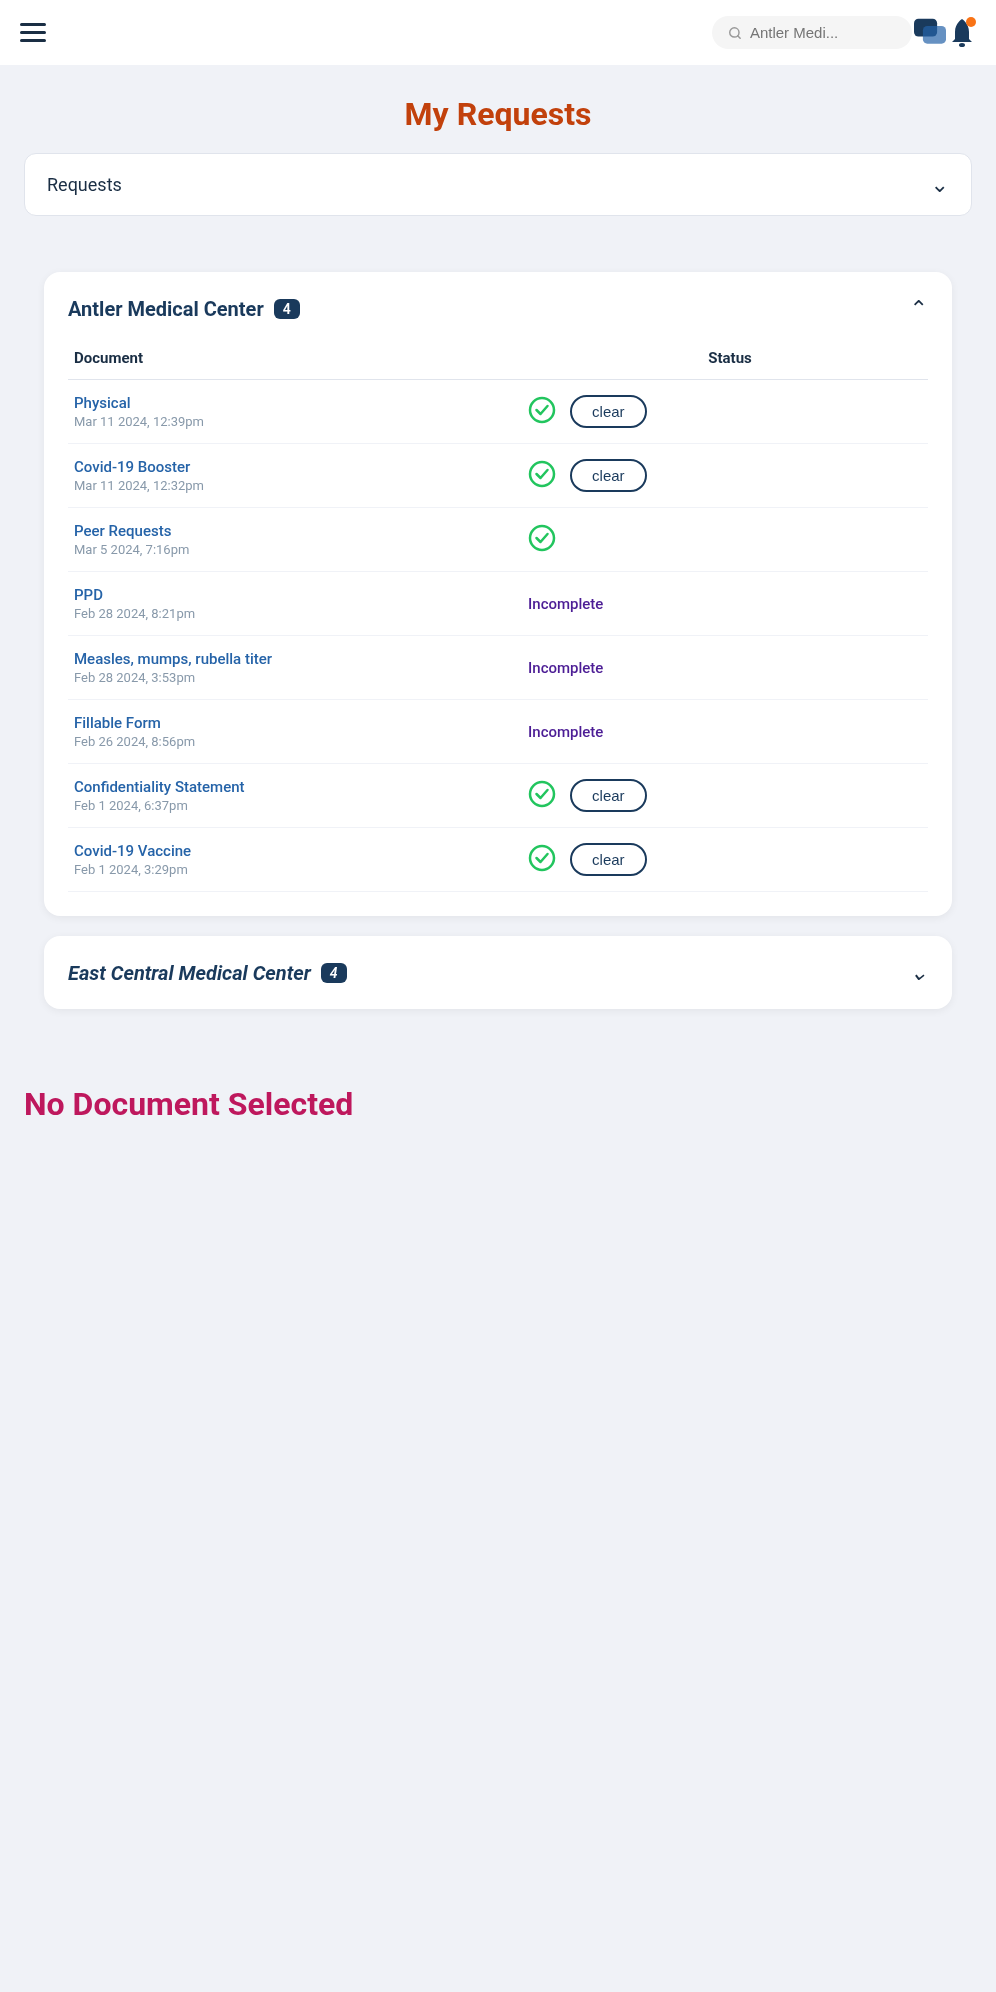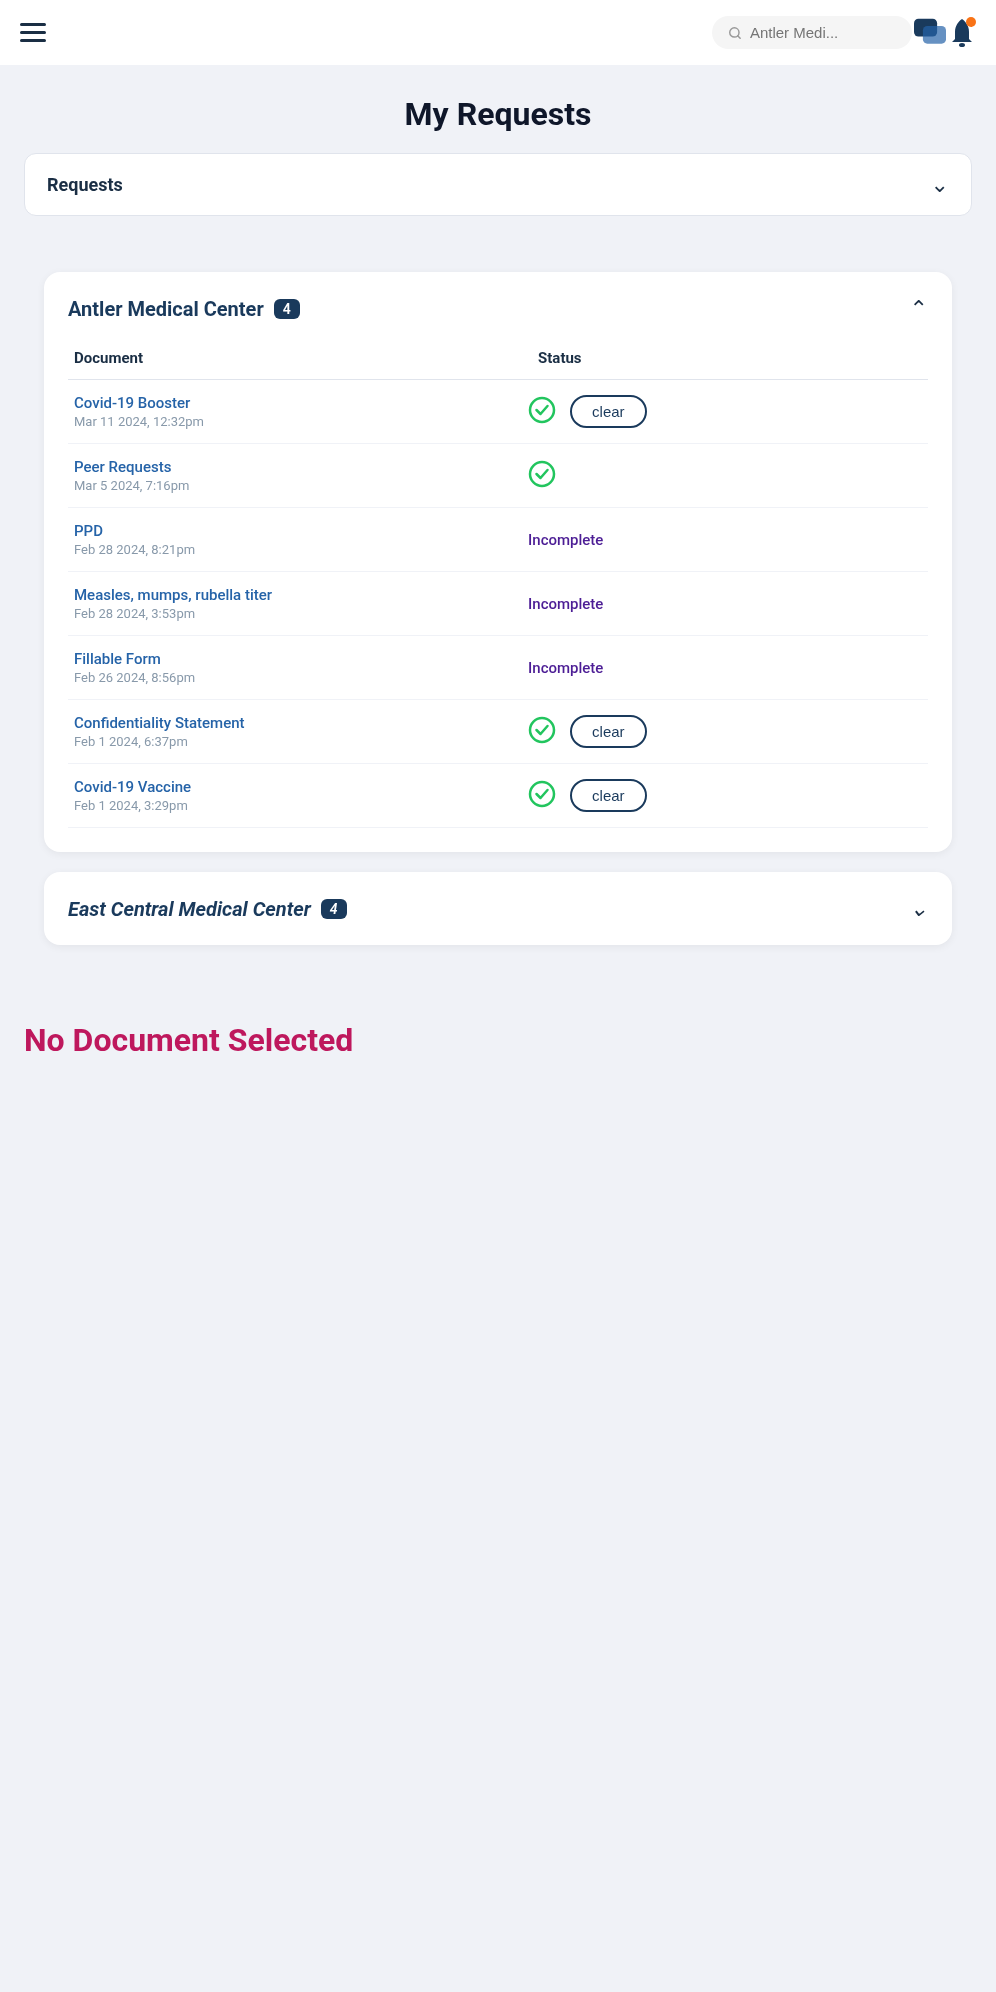--- a/index.html
+++ b/index.html
@@ -85,38 +85,38 @@
     }
 
     
     .page-title-wrap {
       text-align: center;
       padding: 30px 20px 20px;
     }
     .page-title {
       font-size: 32px;
       font-weight: 700;
-      color: #0f172a;
+      color: #c2410c;
     }
 
     
     .requests-dropdown {
       margin: 0 24px 16px;
       background: #fff;
       border-radius: 12px;
       border: 1px solid #e0e4ec;
       display: flex;
       align-items: center;
       justify-content: space-between;
       padding: 18px 22px;
       cursor: pointer;
     }
     .requests-dropdown-label {
       font-size: 18px;
-      font-weight: 700;
+      font-weight: 400;
       color: #1a2e44;
     }
     .chevron-down {
       font-size: 22px;
       color: #1a2e44;
     }
 
     
     .content-area {
       margin: 0 24px;
@@ -173,21 +173,21 @@
       border-bottom: 1px solid #e0e4ec;
     }
     .doc-table th {
       font-size: 15px;
       font-weight: 700;
       color: #1a2e44;
       padding: 8px 6px 12px;
       text-align: left;
     }
     .doc-table th.status-col {
-      text-align: left;
+      text-align: center;
       padding-left: 40px;
     }
     .doc-table td {
       padding: 14px 6px;
       border-bottom: 1px solid #f0f2f7;
       vertical-align: middle;
     }
     .doc-name {
       font-size: 15px;
       font-weight: 500;
@@ -305,20 +305,37 @@
     </div>
 
     <table class="doc-table">
       <thead>
         <tr>
           <th>Document</th>
           <th class="status-col" style="padding-left:50px;">Status</th>
         </tr>
       </thead>
       <tbody id="doc-tbody">
+      <tr>
+            <td>
+      <div class="doc-name">Physical</div>
+      <div class="doc-date">Mar 11 2024, 12:39pm</div>
+    </td>
+            <td class="status-td">
+              <div class="status-cell">
+        <span class="check-circle">
+          <svg width="28" height="28" viewBox="0 0 28 28" fill="none">
+            <circle cx="14" cy="14" r="12" stroke="#22c55e" stroke-width="2.5" fill="none"></circle>
+            <path d="M8.5 14l4 4 7-8" stroke="#22c55e" stroke-width="2.5" stroke-linecap="round" stroke-linejoin="round"></path>
+          </svg>
+        </span>
+      <button class="clear-btn">clear</button>
+              </div>
+            </td>
+          </tr>
           <tr>
             <td>
       <div class="doc-name">Covid-19 Booster</div>
       <div class="doc-date">Mar 11 2024, 12:32pm</div>
     </td>
             <td class="status-td">
               <div class="status-cell">
         <span class="check-circle">
           <svg width="28" height="28" viewBox="0 0 28 28" fill="none">
             <circle cx="14" cy="14" r="12" stroke="#22c55e" stroke-width="2.5" fill="none"></circle>

